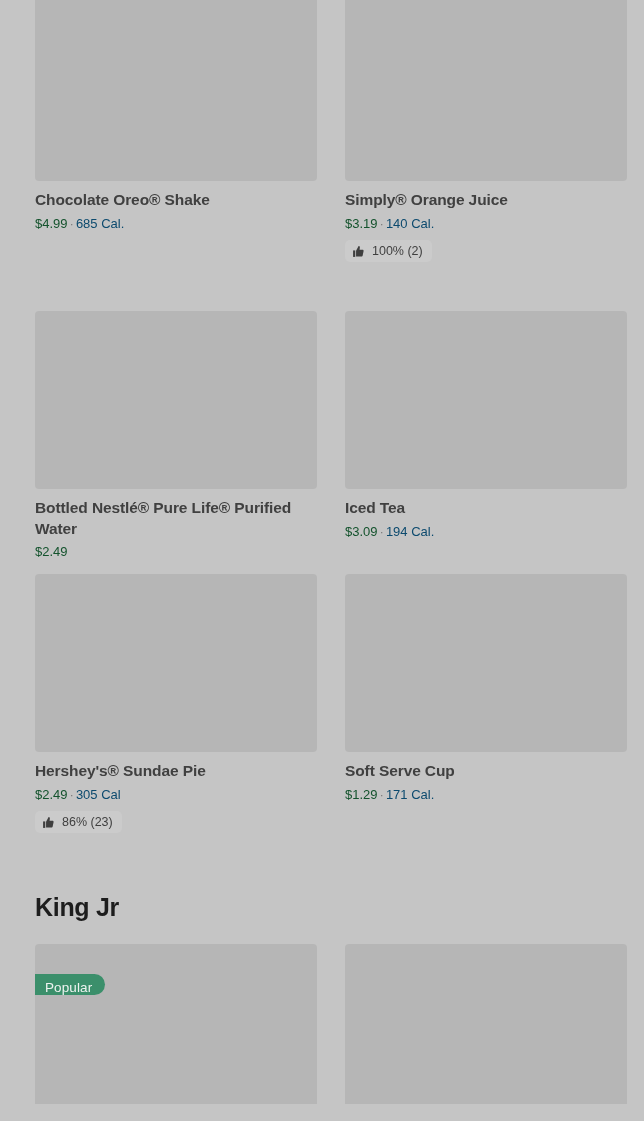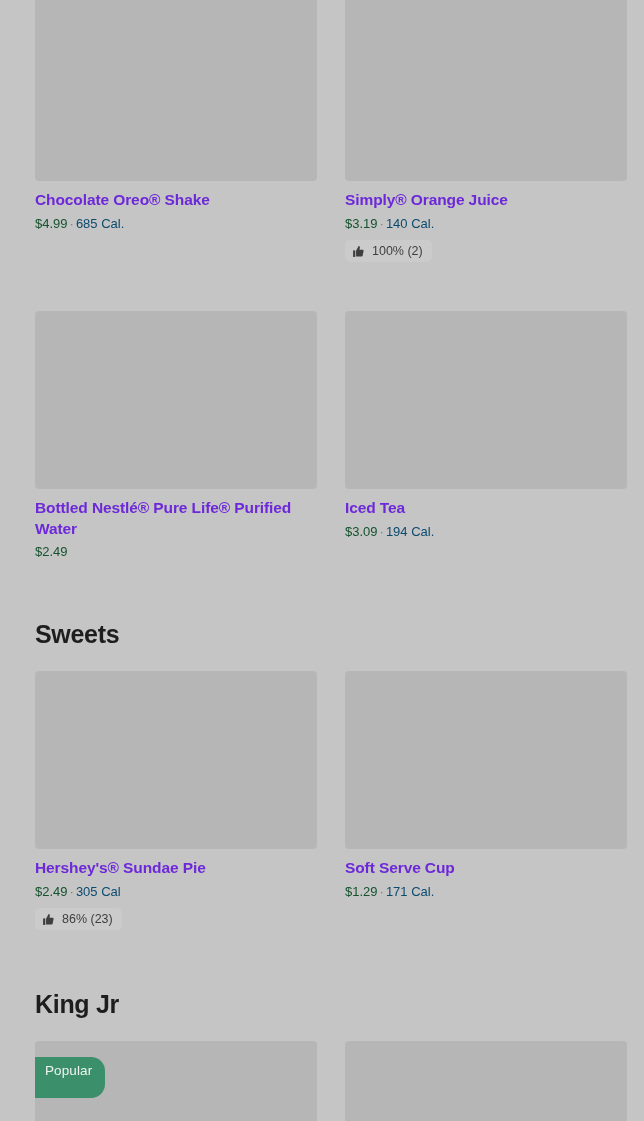--- a/index.html
+++ b/index.html
@@ -55,40 +55,40 @@
   }
 
   
   .row-clipped-bottom .card-media {
     height: 160px;
     border-radius: 4px 4px 0 0;
   }
 
   .popular-badge {
     position: absolute;
-    top: 16px;
+    top: 30px;
     left: 0;
     background: #3b8f6b;
     color: #eef3f0;
     font-size: 13.5px;
     line-height: 1;
-    padding: 7px 13px 20px 10px;
+    padding: 7px 13px 0 10px;
     border-radius: 0 14px 14px 0;
     letter-spacing: .1px;
     white-space: nowrap;
   }
 
   .card-body {
     padding-top: 9px;
   }
 
   .product-title {
     font-size: 15.5px;
     font-weight: 700;
-    color: #6d28d9;
+    color: #404040;
     line-height: 1.33;
     letter-spacing: -.1px;
   }
 
   .product-meta {
     font-size: 13px;
     color: #4a4a4a;
     margin-top: 5px;
     line-height: 1.2;
     white-space: nowrap;
@@ -181,21 +181,20 @@
     <div class="product-card">
       <div class="card-media" style="height:178px;border-radius:4px"></div>
       <div class="card-body">
         <div class="product-title">Iced Tea</div>
         <div class="product-meta"><span class="meta-price">$3.09</span><span class="meta-sep">·</span><span class="meta-cal">194 Cal.</span></div>
       </div>
     </div>
 
   </div>
 
-  <h2 class="section-heading">Sweets</h2>
 
   <div class="product-grid">
 
     <div class="product-card">
       <div class="card-media"></div>
       <div class="card-body">
         <div class="product-title">Hershey's® Sundae Pie</div>
         <div class="product-meta"><span class="meta-price">$2.49</span><span class="meta-sep">·</span><span class="meta-cal">305 Cal</span></div>
         <div class="rating-badge">
           <span class="thumb-icon">

